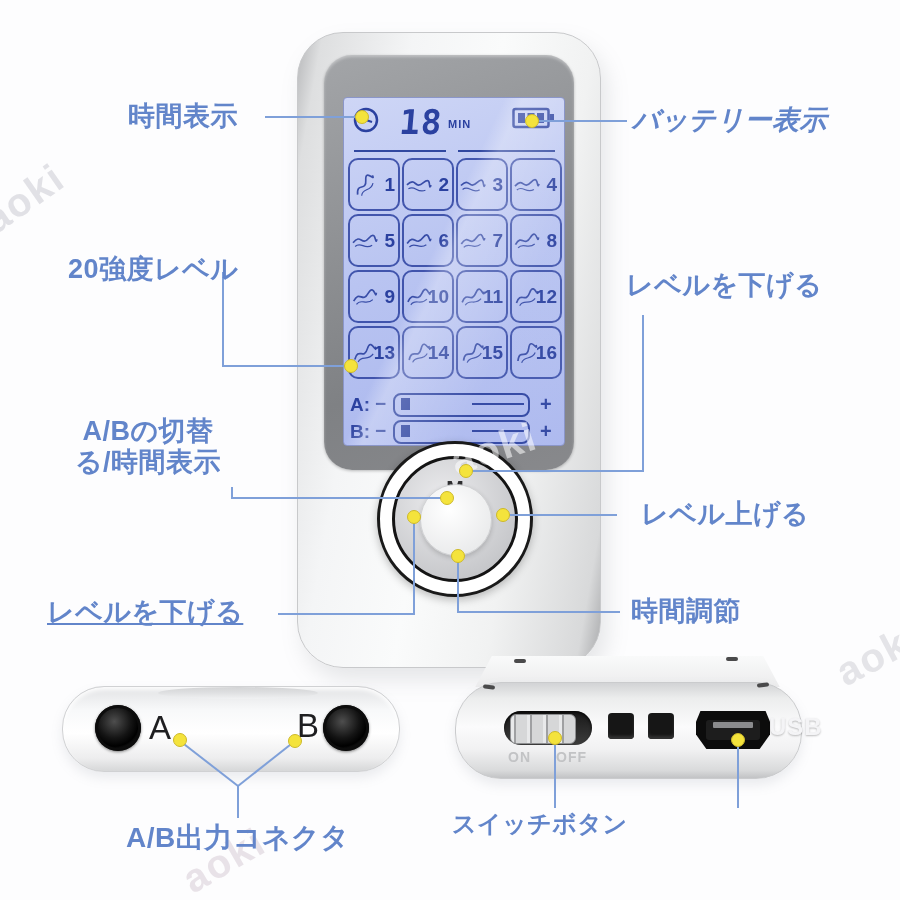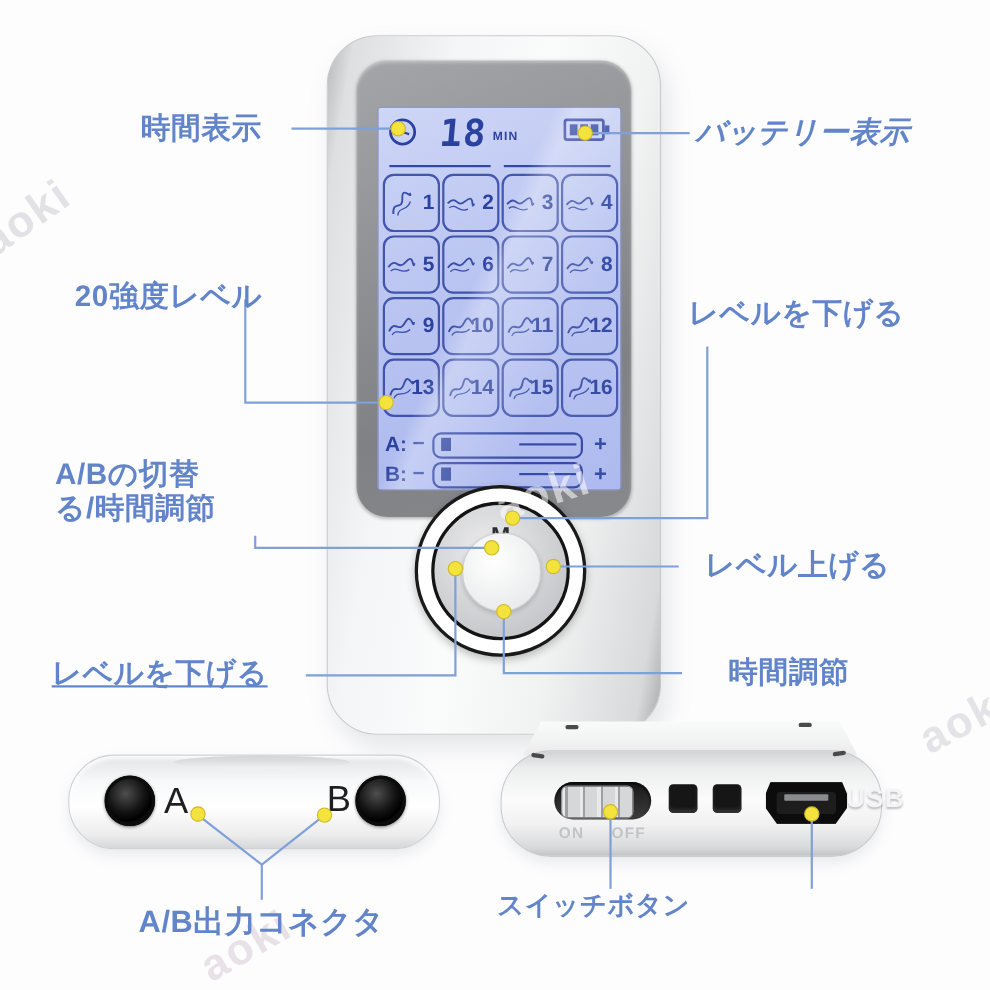--- a/index.html
+++ b/index.html
@@ -6,24 +6,24 @@
   .canvas{position:relative;width:900px;height:900px;background:#fdfdfe;overflow:hidden;
           font-family:"Liberation Sans",sans-serif;}
 
   
   .lbl{position:absolute;color:#6285ca;font-size:27px;font-weight:600;letter-spacing:.5px;
        line-height:1.16;z-index:6;white-space:nowrap;}
   .lbl-time{left:128px;top:101px;}
   .lbl-batt{left:632px;top:105px;font-style:italic;}
   .lbl-int{left:68px;top:226px;margin-top:28px;}
   .lbl-mode{left:626px;top:270px;}
-  .lbl-absw{left:50px;top:416px;width:196px;text-align:left;white-space:normal;}
+  .lbl-absw{left:50px;top:416px;width:196px;text-align:center;white-space:normal;}
   .lbl-lvlup{left:641px;top:499px;}
   .lbl-lvldn{left:47px;top:597px;text-decoration:underline;}
-  .lbl-tadj{left:662px;top:596px;}
+  .lbl-tadj{left:631px;top:596px;}
   .lbl-abconn{left:126px;top:822px;font-size:28px;}
   .lbl-switch{left:452px;top:810px;font-size:24px;}
   .lbl-usb{left:688px;top:822px;font-size:28px;}
 
   
   .wm{position:absolute;font-size:40px;font-weight:bold;letter-spacing:2px;z-index:3;}
   .wm1{left:-20px;top:176px;transform:rotate(-35deg);color:rgba(203,203,209,.55);}
   .wm2{left:450px;top:426px;transform:rotate(-18deg);color:rgba(255,255,255,.55);}
   .wm3{left:834px;top:632px;transform:rotate(-28deg);color:rgba(204,204,210,.5);}
   .wm4{left:180px;top:838px;transform:rotate(-30deg);color:rgba(219,208,216,.6);}
@@ -366,20 +366,20 @@
       <circle cx="555" cy="738" r="6.5"></circle>
       <circle cx="738" cy="740" r="6.5"></circle>
     </g>
   </svg>
 
   <div class="lbl lbl-time">時間表示</div>
   <div class="lbl lbl-batt">バッテリー表示</div>
   <div class="lbl lbl-int">20強度レベル</div>
   <div class="lbl lbl-mode">レベルを下げる</div>
   <div class="lbl lbl-absw"><span>A/Bの切替</span><br>
-    <span>る/時間調節</span></div>
+    <span>る/時間表示</span></div>
   <div class="lbl lbl-lvlup">レベル上げる</div>
   <div class="lbl lbl-lvldn">レベルを下げる</div>
   <div class="lbl lbl-tadj">時間調節</div>
   <div class="lbl lbl-abconn">A/B出力コネクタ</div>
   <div class="lbl lbl-switch">スイッチボタン</div>
 
 </div>
 
 </body></html>

